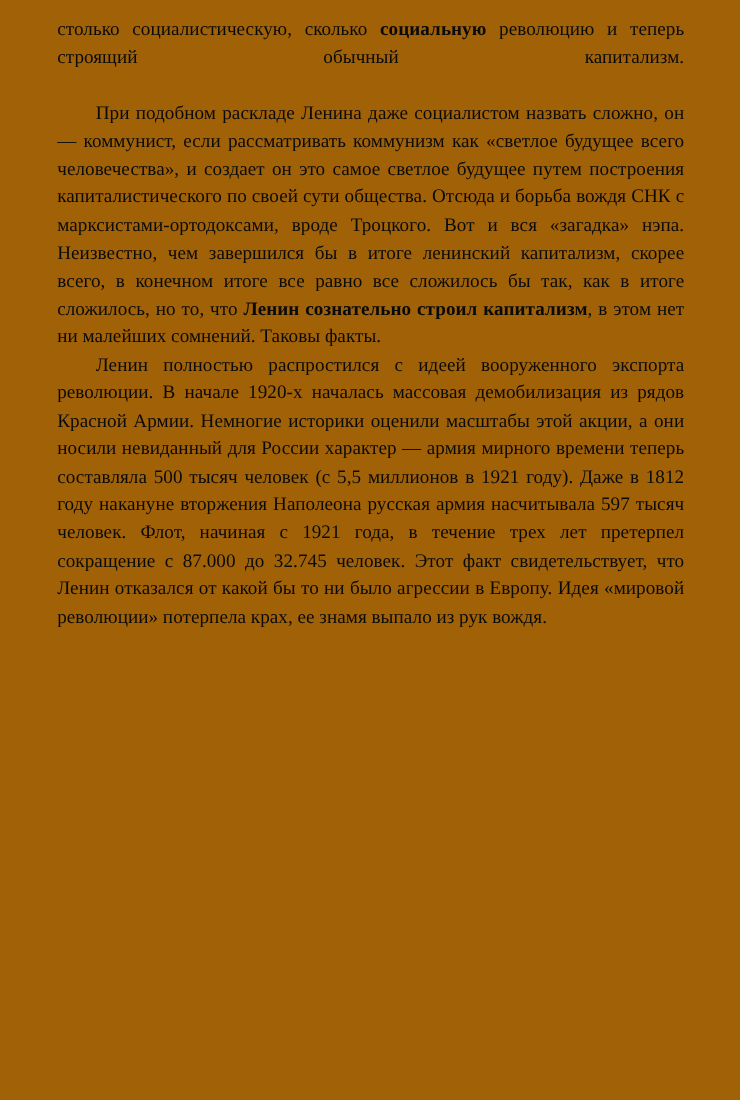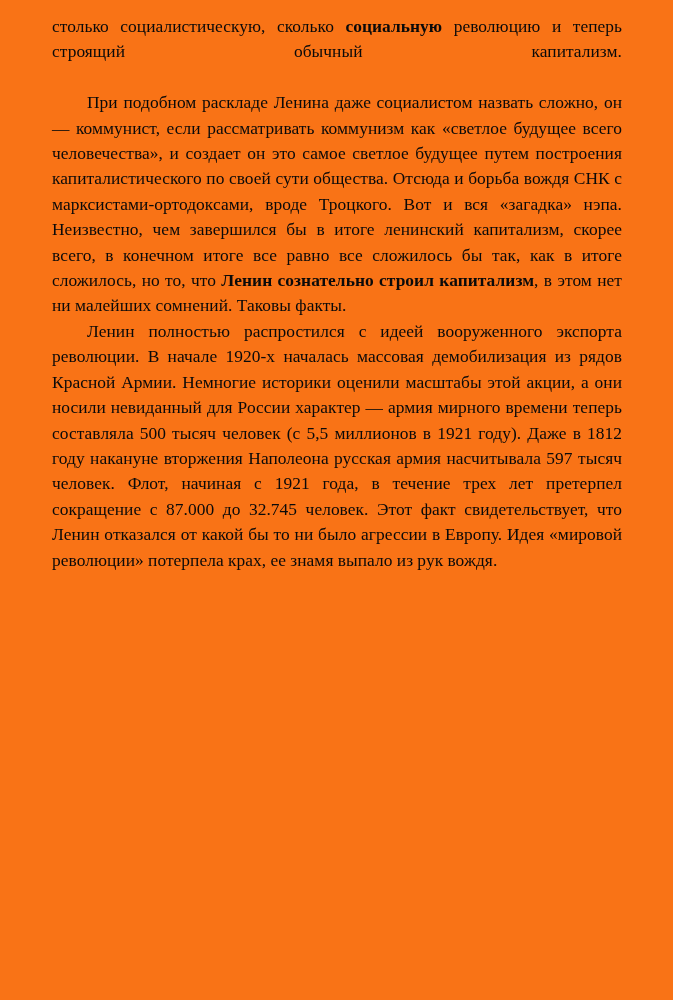--- a/index.html
+++ b/index.html
@@ -11,21 +11,21 @@
   body {
     width: 673px;
     height: 1000px;
     overflow: hidden;
     font-family: "Liberation Serif", "DejaVu Serif", serif;
   }
   .page {
     position: relative;
     width: 673px;
     height: 1000px;
-    background: #f97316;
+    background: #a16207;
   }
   .text-block {
     position: absolute;
     left: 52px;
     top: 14px;
     width: 570px;
   }
   p.para {
     margin: 0;
     padding: 0;

